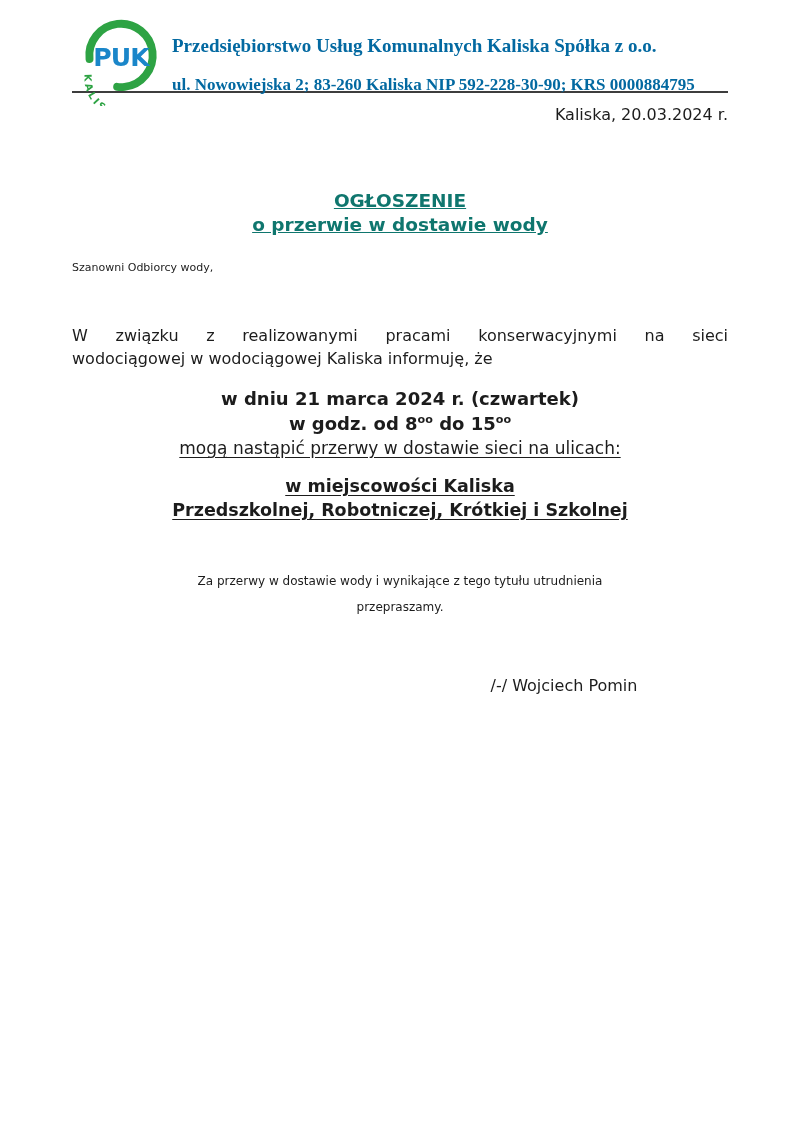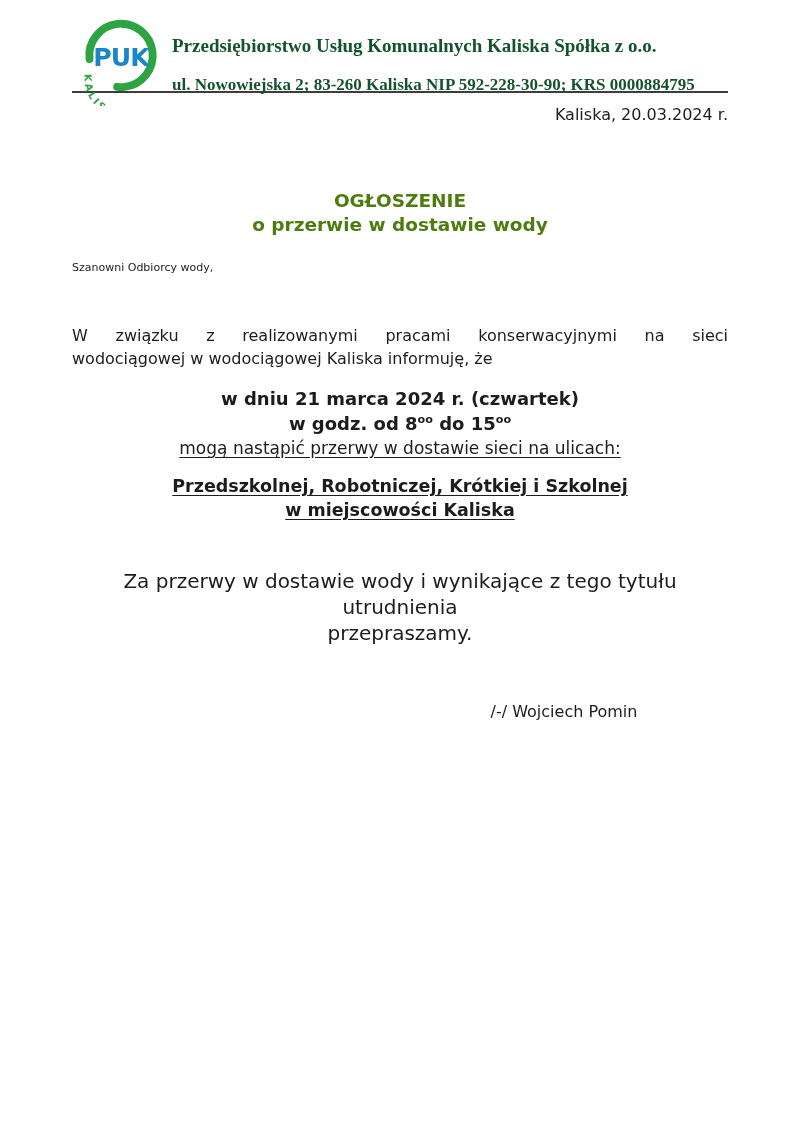--- a/index.html
+++ b/index.html
@@ -28,21 +28,21 @@
     width: 82px;
     height: 90px;
     margin-left: 8px;
     flex: 0 0 auto;
   }
   .head-text {
     margin-left: 10px;
     padding-top: 18px;
     font-family: "Liberation Serif", "DejaVu Serif", serif;
     font-weight: bold;
-    color: #14532d;
+    color: #0369a1;
   }
   .company-name { font-size: 19px; line-height: 23px; }
   .address-line { font-size: 17px; line-height: 21px; margin-top: 17px; }
   .head-rule {
     border: 0;
     border-top: 2.5px solid #3d3d3d;
     margin-top: 2px;
   }
 
   
@@ -53,21 +53,22 @@
     line-height: 22px;
   }
 
   
   .doc-title {
     margin-top: 63px;
     text-align: center;
     font-weight: bold;
     font-size: 18.5px;
     line-height: 24px;
-    color: #4d7c0f;
+    color: #0f766e;
+    text-decoration: underline;
   }
   .greeting {
     margin-top: 20px;
     font-size: 11px;
     line-height: 22px;
   }
   .intro {
     margin-top: 45px;
     font-size: 16px;
     line-height: 23px;
@@ -108,21 +109,21 @@
     font-size: 17.5px;
     line-height: 24px;
   }
   .streets-block .u {
     text-decoration: underline;
     text-underline-offset: 3px;
   }
   .apology {
     margin-top: 46px;
     text-align: center;
-    font-size: 20px;
+    font-size: 12px;
     line-height: 26px;
   }
 
   
   .signature {
     margin-top: 55px;
     margin-left: 382px;
     width: 220px;
     text-align: center;
     font-size: 16px;
@@ -172,24 +173,24 @@
   <div class="event-date-line">w dniu 21 marca 2024 r. (czwartek)</div>
 
   <div class="hours-line">
     <span>w godz. od 8</span><sup>oo</sup><span> do 15</span><sup>oo</sup>
   </div>
 
   <div class="interruption-line">mogą nastąpić przerwy w dostawie sieci na ulicach:</div>
 
   <div class="streets-block">
     <div>
+      <span class="u">w miejscowości Kaliska</span>
+    </div>
+    <div>
       <span class="u">Przedszkolnej, Robotniczej, Krótkiej i Szkolnej</span>
-    </div>
-    <div>
-      <span class="u">w miejscowości Kaliska</span>
     </div>
   </div>
 
   <div class="apology">
     <div>Za przerwy w dostawie wody i wynikające z tego tytułu utrudnienia</div>
     <div>przepraszamy.</div>
   </div>
 
   <div class="signature">
     <div class="sig-name">/-/ Wojciech Pomin</div>

